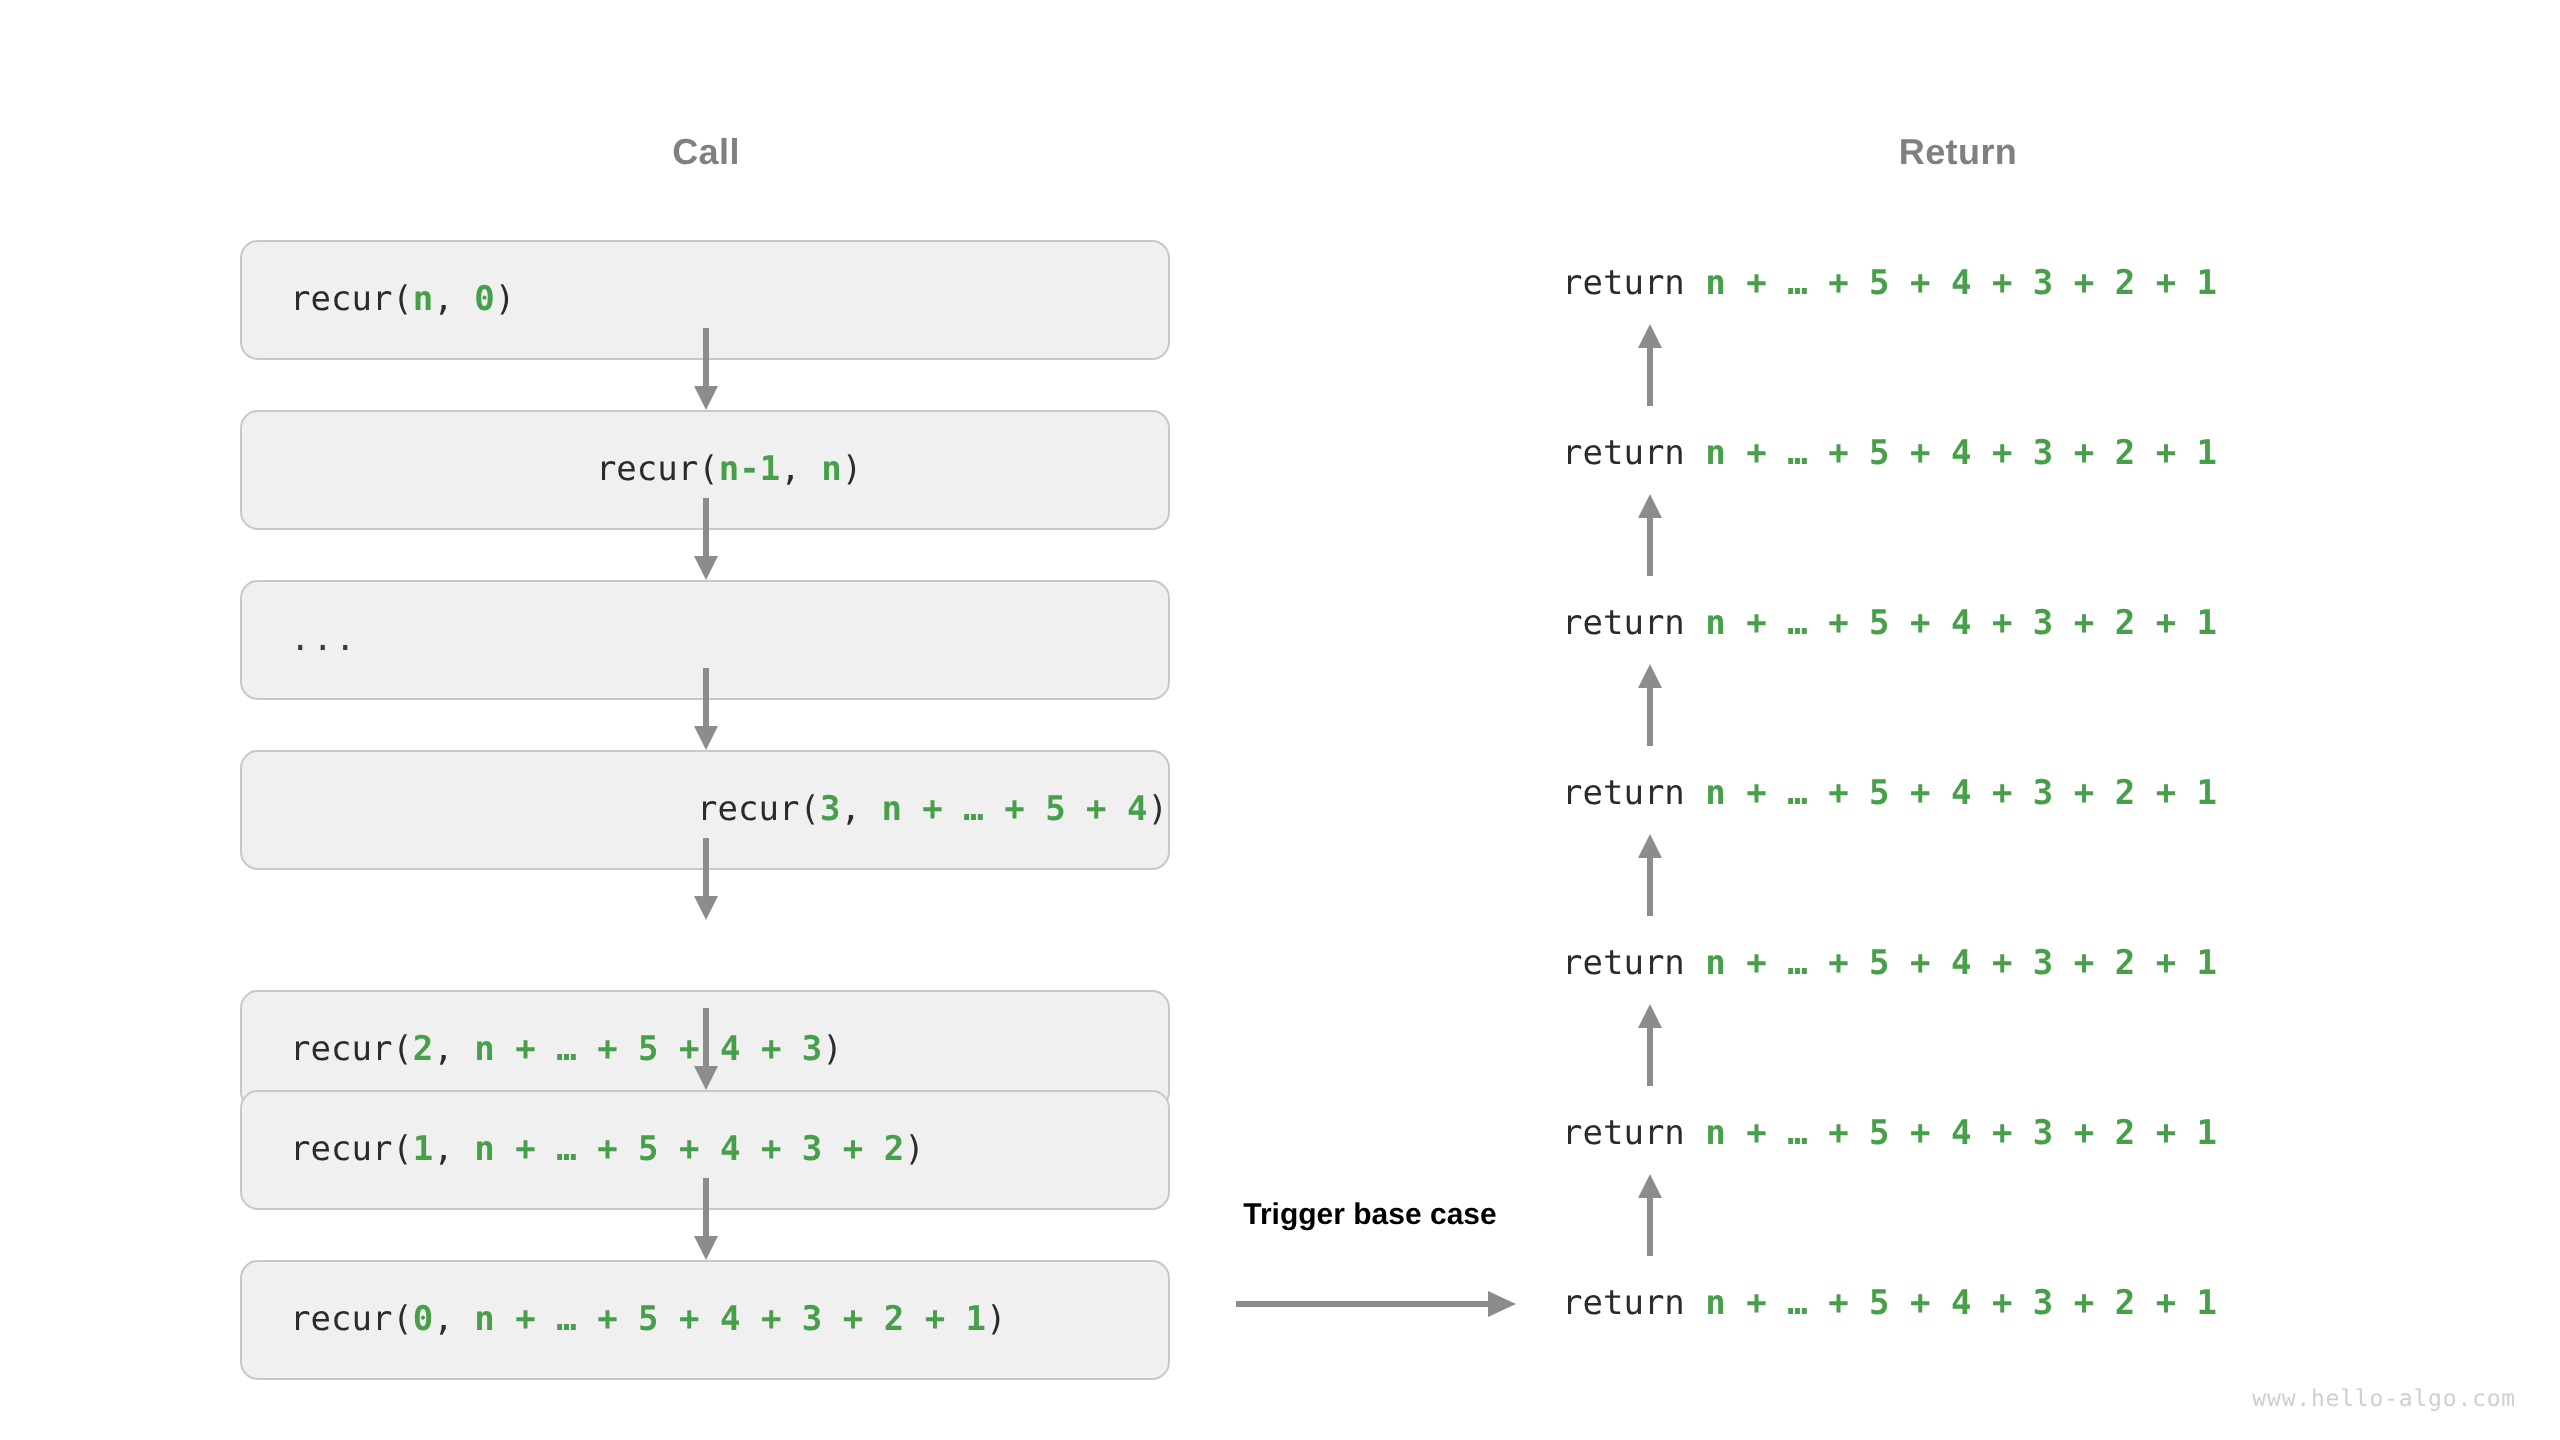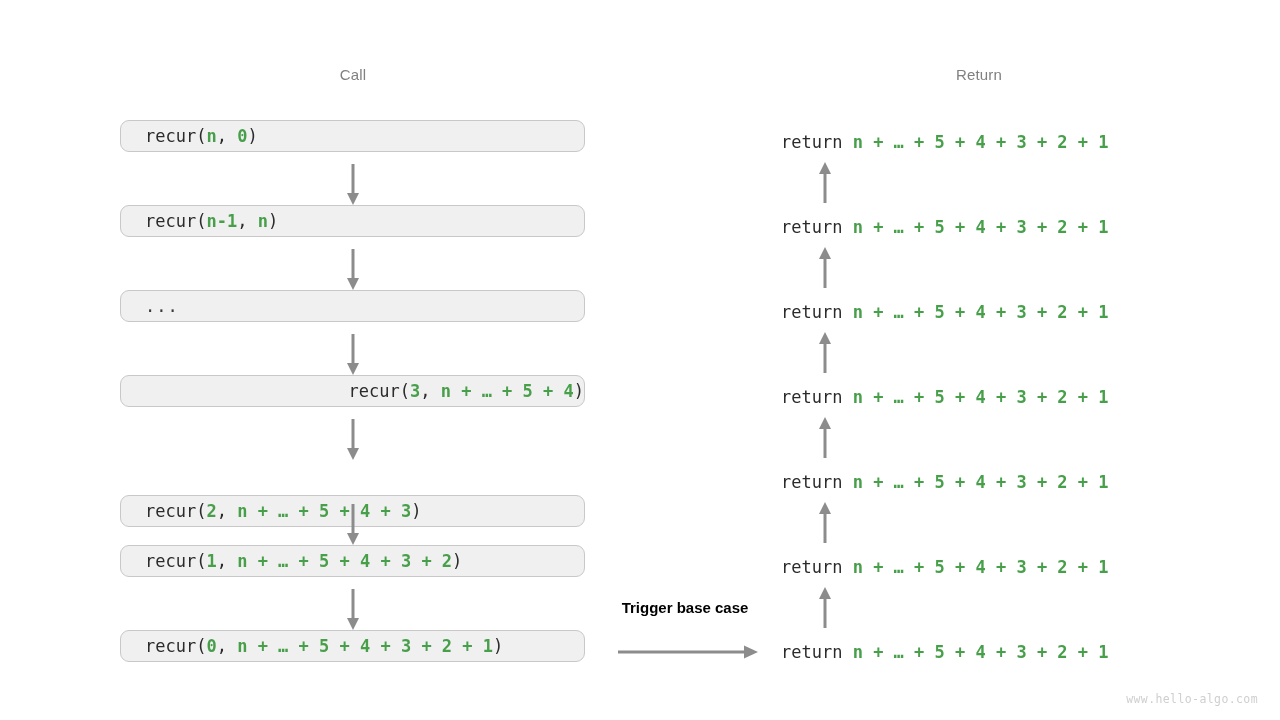--- a/index.html
+++ b/index.html
@@ -12,36 +12,36 @@
     height: 720px;
     position: relative;
     overflow: hidden;
     font-family: "Liberation Sans", sans-serif;
   }
 
   
   .col-heading {
     position: absolute;
     font-family: "Liberation Sans", sans-serif;
-    font-weight: normal;
-    font-size: 15px;
+    font-weight: bold;
+    font-size: 18px;
     color: #808080;
     letter-spacing: 0.2px;
     white-space: nowrap;
     transform: translateX(-50%);
   }
   #heading-call   { left: 353px; top: 66px; }
   #heading-return { left: 979px; top: 66px; }
 
   
   .call-box {
     position: absolute;
     left: 120px;
     width: 465px;
-    height: 32px;
+    height: 60px;
     box-sizing: border-box;
     background: #f0f0f0;
     border: 1px solid #c8c8c8;
     border-radius: 9px;
     display: flex;
     align-items: center;
   }
   .call-text {
     padding-left: 24px;
     font-family: "DejaVu Sans Mono", "Liberation Mono", monospace;
@@ -128,21 +128,21 @@
 <body>
 
 <div id="heading-call" class="col-heading">Call</div>
 
 <div id="heading-return" class="col-heading">Return</div>
 
 <div id="call-stack-container">
     <div class="call-box" style="top: 120px;">
       <div class="call-text"><span>recur(</span><span class="g">n</span><span>, </span><span class="g">0</span><span>)</span></div>
     </div>
-    <div class="call-box" style="top: 205px;">
+    <div class="call-box" style="top: 205px; justify-content: center;">
       <div class="call-text"><span>recur(</span><span class="g">n-1</span><span>, </span><span class="g">n</span><span>)</span></div>
     </div>
     <div class="call-box" style="top: 290px;">
       <div class="ellipsis-text">...</div>
     </div>
     <div class="call-box" style="top: 375px; justify-content: flex-end;">
       <div class="call-text"><span>recur(</span><span class="g">3</span><span>, </span><span class="g">n + … + 5 + 4</span><span>)</span></div>
     </div>
     <div class="call-box" style="top: 460px; margin-top: 35px;">
       <div class="call-text"><span>recur(</span><span class="g">2</span><span>, </span><span class="g">n + … + 5 + 4 + 3</span><span>)</span></div>

